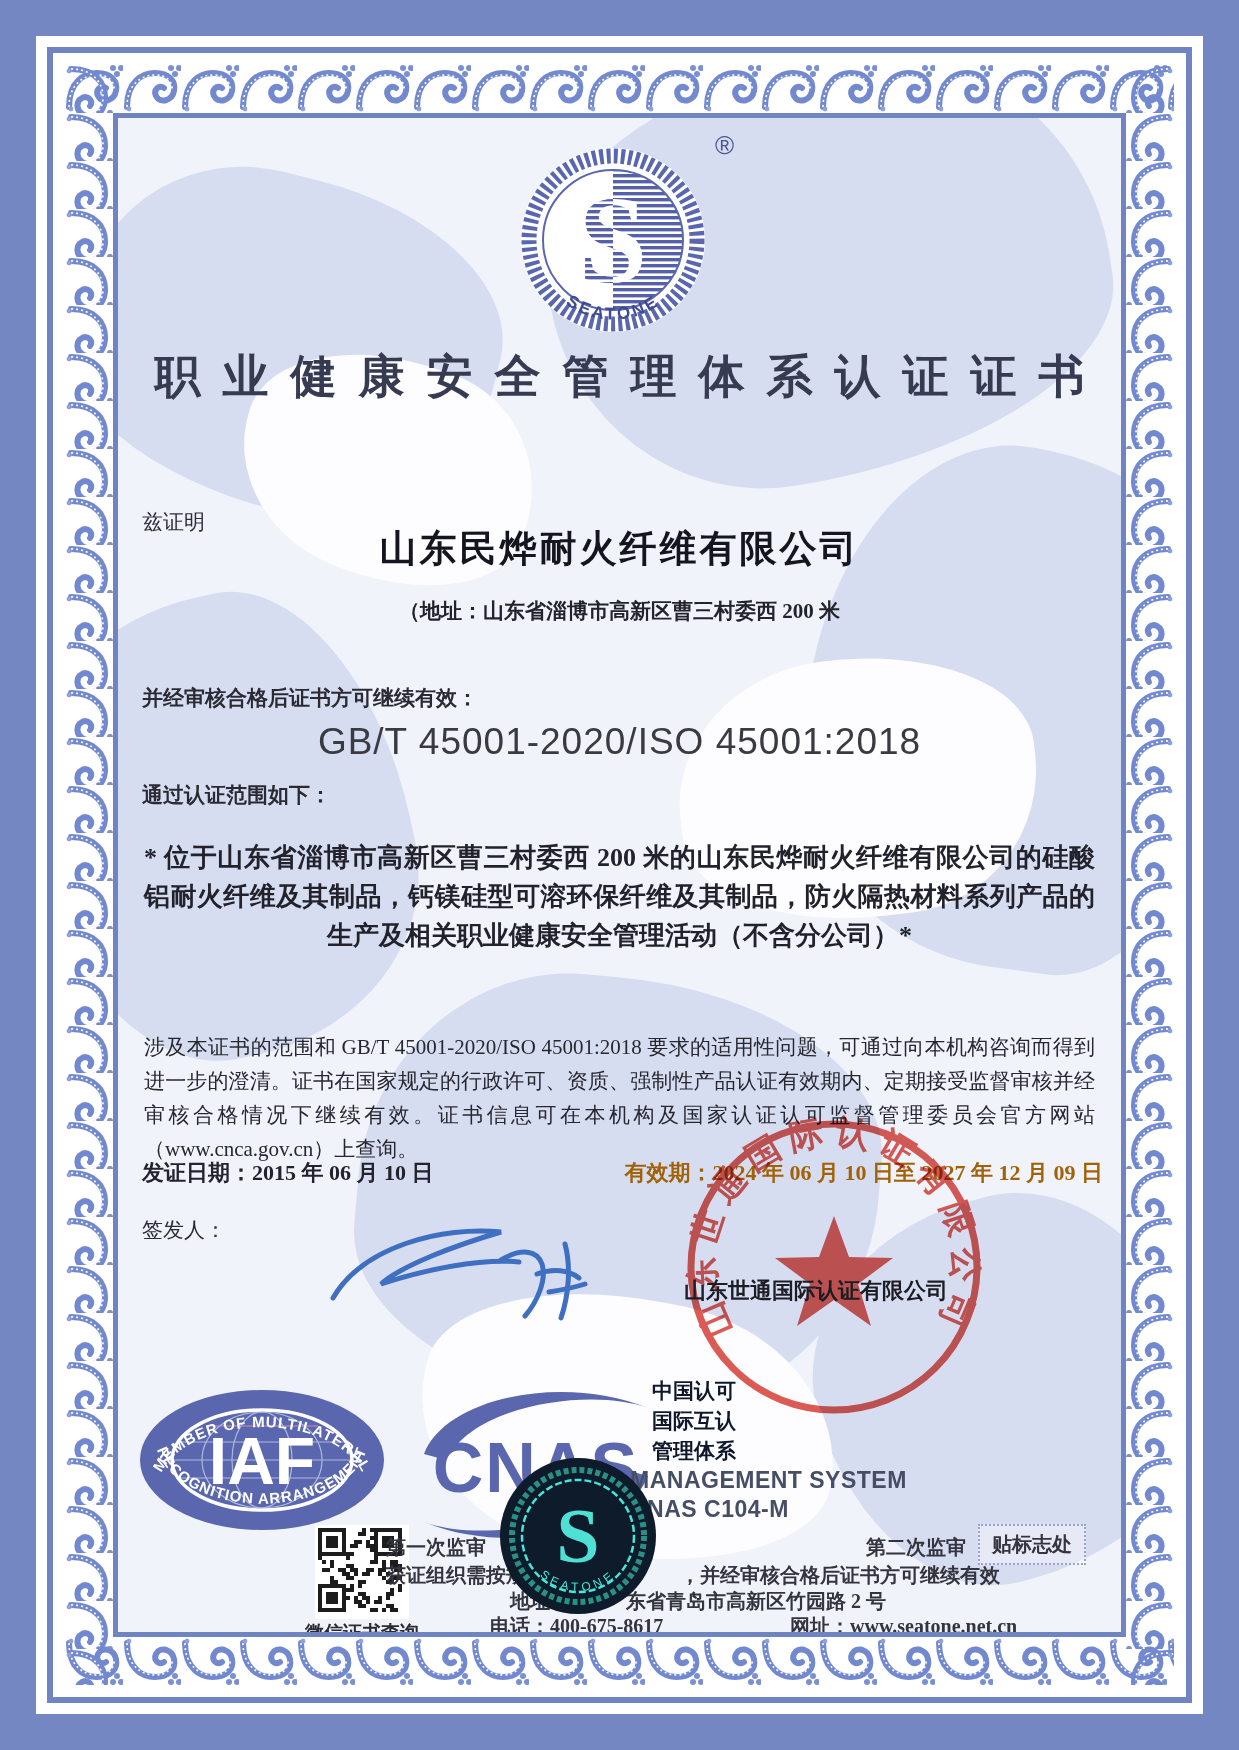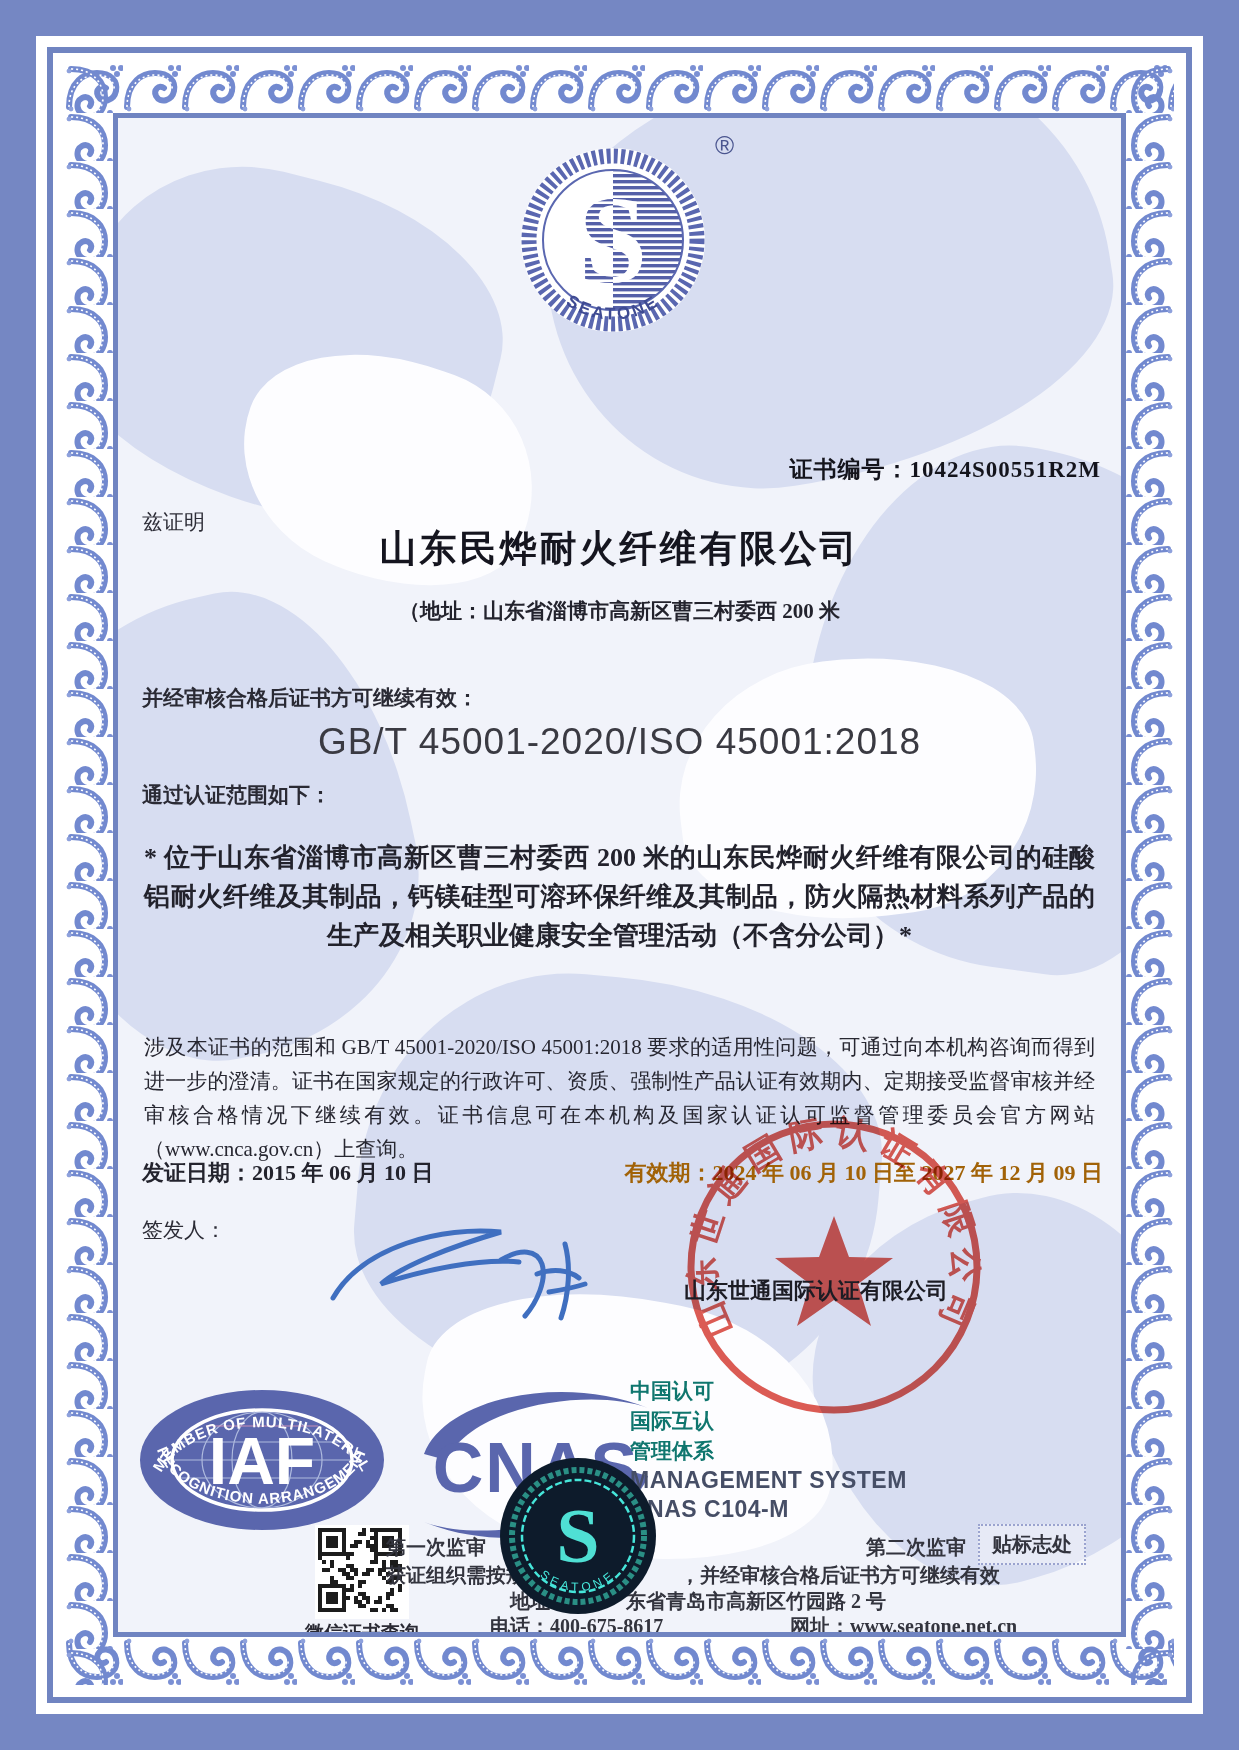--- a/index.html
+++ b/index.html
@@ -42,21 +42,21 @@
   .issue-date { left:24px; top:1040px; font-size:22px; font-weight:bold; color:#23232d; }
   .valid { right:18px; top:1040px; font-size:22px; font-weight:bold; color:#a16207; }
   .signer { left:24px; top:1098px; font-size:21px; color:#2c2c36; }
   .signature { left:205px; top:1100px; z-index:3; }
   .seal { left:563px; top:996px; z-index:5; opacity:.88; mix-blend-mode:multiply; }
   .issuer-text { left:498px; top:1158px; width:400px; text-align:center; font-size:22px; font-weight:bold;
                  color:#1c1c24; z-index:6; }
   .iaf { left:18px; top:1268px; }
   .cnas { left:298px; top:1262px; }
   .cnas-block { left:512px; top:1258px; font-family:"Liberation Sans", sans-serif; color:#3d4662; }
-  .cnas-block .cn { font-size:21px; font-weight:bold; line-height:30px; color:#0f766e; }
+  .cnas-block .cn { font-size:21px; font-weight:bold; line-height:30px; color:#0f172a;margin-left:22px; }
   .cnas-block .en { font-size:23px; font-weight:bold; line-height:29px; color:#464e66; letter-spacing:.5px; }
   .qr { left:197px; top:1407px; width:94px; height:94px; background:#ffffff; padding:3px; z-index:2; }
   .qr-in { position:relative; width:88px; height:88px; background:#fff; }
   .qr-in i { position:absolute; width:4px; height:4px; background:#1c1c1c; }
   .qr-caption { left:178px; top:1502px; width:132px; text-align:center; font-size:19px; font-weight:bold; color:#2a2a34; }
   .audit1 { left:268px; top:1416px; font-size:20px; font-weight:bold; color:#33343e; }
   .audit2 { left:748px; top:1416px; font-size:20px; font-weight:bold; color:#33343e; }
   .sticker-box { left:860px; top:1406px; font-size:20px; font-weight:bold; color:#33343e;
                  border:2px dotted #9aa3cf; padding:5px 12px; background:rgba(255,255,255,.4); }
   .note-left { left:268px; top:1444px; font-size:20px; font-weight:bold; color:#33343e; }
@@ -144,23 +144,21 @@
         </g>
         <path id="seatArc" d="M46,170 A80,80 0 0 0 170,170" fill="none"></path>
         <path d="M38,165 A86,86 0 0 0 178,165 L170,182 A80,80 0 0 1 46,182 Z" fill="#5a67b0" opacity=".0"></path>
         <text font-family="Liberation Sans, sans-serif" font-size="17" font-weight="bold" fill="#3e4a92" letter-spacing="3">
           <textPath href="#seatArc" startOffset="50%" text-anchor="middle">SEATONE</textPath>
         </text>
         <text x="210" y="34" font-family="Liberation Sans, sans-serif" font-size="26" fill="#4a558f">®</text>
       </svg>
     </div>
 
-    <div class="abs cert-no">
-      <span>证书编号：</span><span>10424S00551R2M</span>
-    </div>
+    <div class="abs cert-title">职业健康安全管理体系认证证书</div>
     <div class="abs certify">兹证明</div>
     <div class="abs company">山东民烨耐火纤维有限公司</div>
     <div class="abs addr1">（地址：山东省淄博市高新区曹三村委西 200 米</div>
     <div class="abs std-label">并经审核合格后证书方可继续有效：</div>
     <div class="abs standard">GB/T 45001-2020/ISO 45001:2018</div>
     <div class="abs scope-label">通过认证范围如下：</div>
     <div class="abs scope">* 位于山东省淄博市高新区曹三村委西 200 米的山东民烨耐火纤维有限公司的硅酸铝耐火纤维及其制品，钙镁硅型可溶环保纤维及其制品，防火隔热材料系列产品的生产及相关职业健康安全管理活动（不含分公司）*</div>
     <div class="abs disclaimer">涉及本证书的范围和 GB/T 45001-2020/ISO 45001:2018 要求的适用性问题，可通过向本机构咨询而得到进一步的澄清。证书在国家规定的行政许可、资质、强制性产品认证有效期内、定期接受监督审核并经审核合格情况下继续有效。证书信息可在本机构及国家认证认可监督管理委员会官方网站（www.cnca.gov.cn）上查询。</div>
 
     <div class="abs issue-date">

